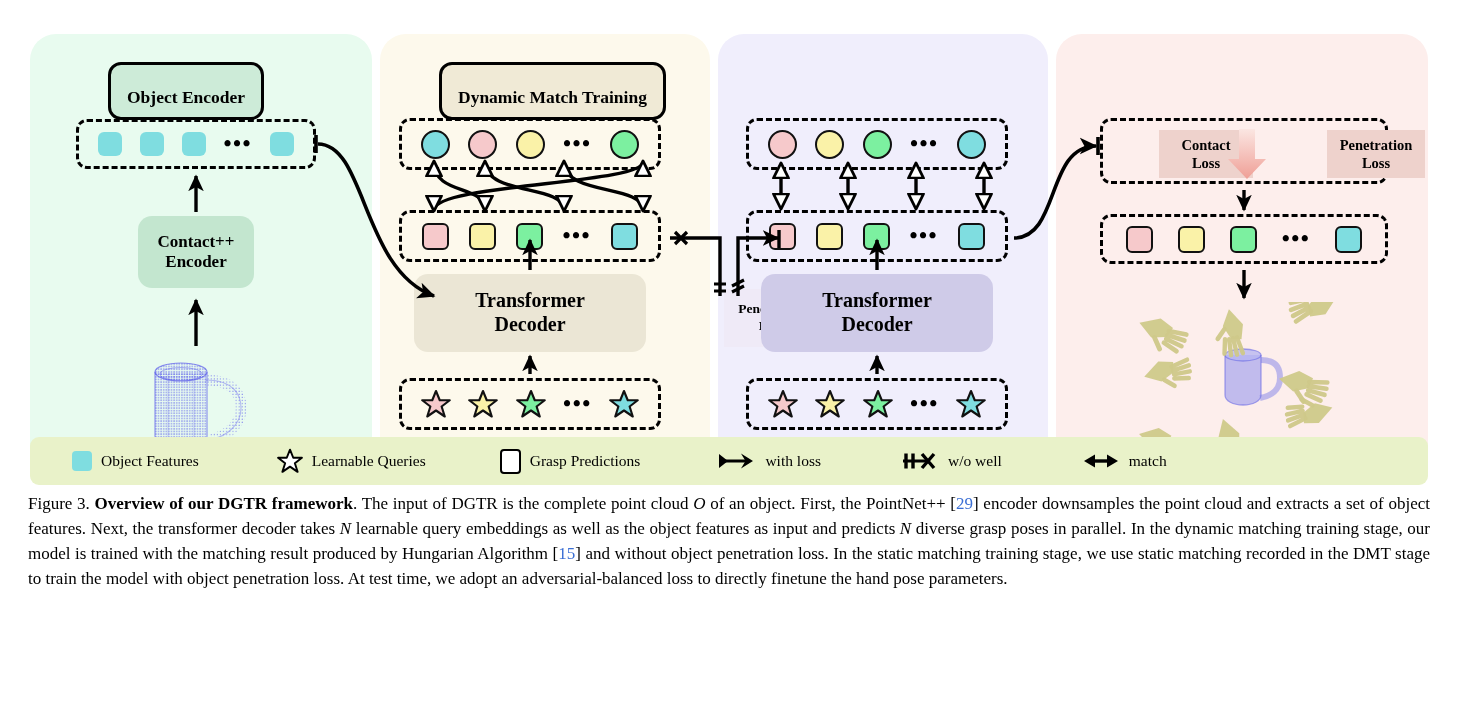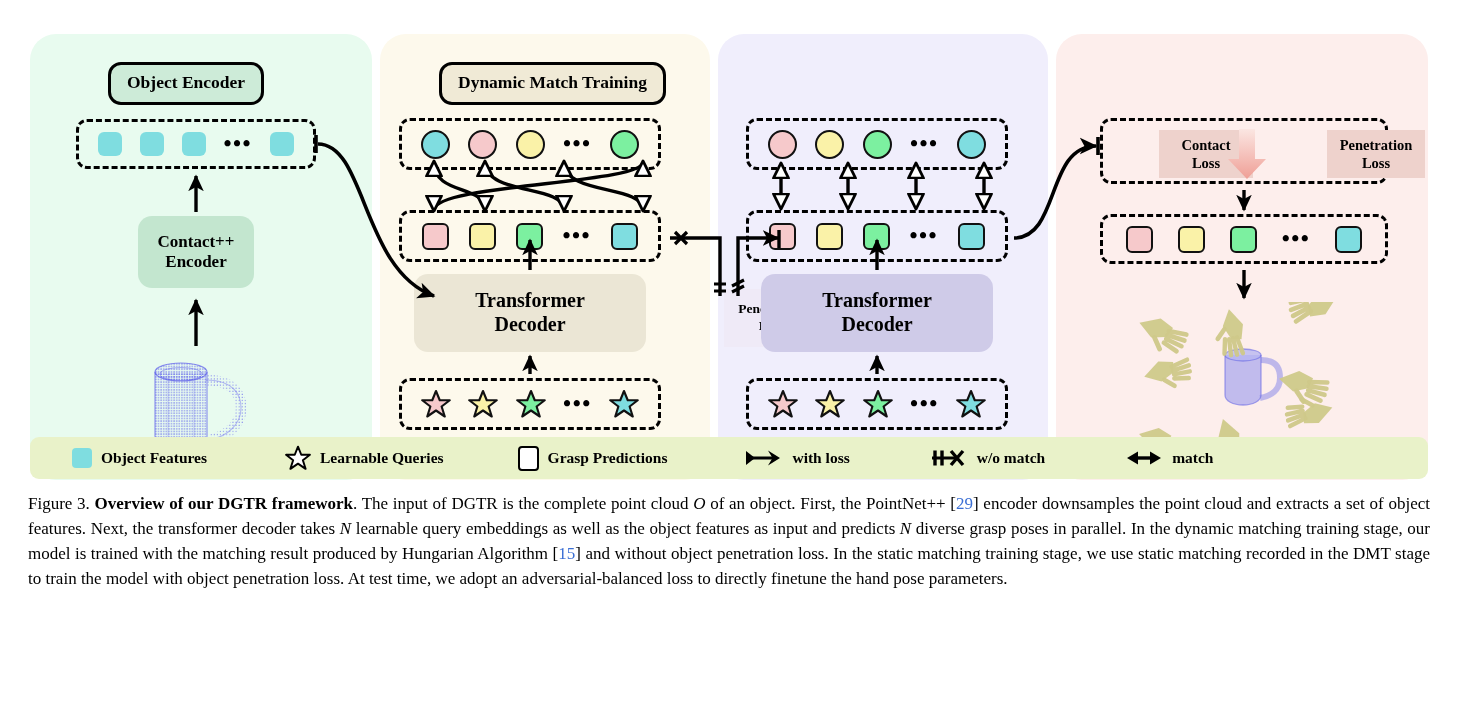--- a/index.html
+++ b/index.html
@@ -10,21 +10,21 @@
   .diagram{position:absolute;left:30px;top:34px;width:1398px;height:446px;}
   .panel{position:absolute;top:0;height:446px;border-radius:26px;}
   .panel.p0{left:0;width:342px;background:#e8fbef;}
   .panel.p1{left:350px;width:330px;background:#fdf9ec;}
   .panel.p2{left:688px;width:330px;background:#f0eefc;}
   .panel.p3{left:1026px;width:372px;background:#fdeeec;}
 
   
   .pill{position:absolute;border:3.5px solid #000;border-radius:13px;
         font-weight:bold;font-size:17.5px;line-height:1;text-align:center;
-        padding:9px 16px 10px;white-space:nowrap;box-sizing:border-box;}
+        padding:24px 16px 10px;white-space:nowrap;box-sizing:border-box;}
   .pill.t0{left:78px;top:28px;background:#cdebd8;}
   .pill.t1{left:409px;top:28px;background:#f0ead6;}
   .pill.t2{left:748px;top:28px;background:#dcd9ef;}
   .pill.t3{left:1102px;top:28px;background:#ecc8c3;}
 
   
   .dashbox{position:absolute;border:3.2px dashed #000;border-radius:11px;box-sizing:border-box;}
 
   
   .row{position:absolute;display:flex;align-items:center;justify-content:space-around;
@@ -45,22 +45,22 @@
            font-size:13.5px;line-height:1.25;box-sizing:border-box;margin-left:44px;}
 
   .svgl{position:absolute;left:0;top:0;width:1398px;height:446px;overflow:visible;
         pointer-events:none;}
 
   
   .mug{position:absolute;}
   .handcluster{position:absolute;}
 
   
-  .legend{position:absolute;left:30px;top:437px;width:1398px;height:42px;
-          background:#e9f2c9;border-radius:9px;display:flex;align-items:center;font-weight:bold;}
+  .legend{position:absolute;left:30px;top:437px;width:1398px;height:48px;
+          background:#e9f2c9;border-radius:9px;display:flex;align-items:center;}
   .lgitem{display:flex;align-items:center;gap:9px;font-size:15.5px;white-space:nowrap;}
   .lgicon{display:flex;align-items:center;justify-content:center;}
 
   
   .caption{position:absolute;left:28px;top:492px;width:1402px;
            font-size:17px;line-height:1.47;text-align:justify;}
   .caption b{font-weight:bold;}
   .cit{color:#3b6fd4;}
   .mth{font-style:italic;font-family:"Liberation Serif",serif;}
 </style>
@@ -371,21 +371,21 @@
     </div>
 
     <div class="lgitem" style="margin-left:78px;">
       <span class="lgicon">
         <svg width="40" height="20" viewBox="0 0 40 20">
           <path d="M4 10 L30 10" stroke="#000" stroke-width="3" fill="none"></path>
           <path d="M7 2.5 L7 17.5 M14 2.5 L14 17.5" stroke="#000" stroke-width="3.4"></path>
           <path d="M23 3 L35 17 M35 3 L23 17" stroke="#000" stroke-width="3.4"></path>
         </svg>
       </span>
-      <span>w/o match</span>
+      <span>w/o well</span>
     </div>
 
     <div class="lgitem" style="margin-left:80px;">
       <span class="lgicon">
         <svg width="38" height="20" viewBox="0 0 38 20">
           <path d="M6 10 L32 10" stroke="#000" stroke-width="3.4" fill="none"></path>
           <path d="M2 10 L13 3.5 L13 16.5 Z" fill="#000"></path>
           <path d="M36 10 L25 3.5 L25 16.5 Z" fill="#000"></path>
         </svg>
       </span>

